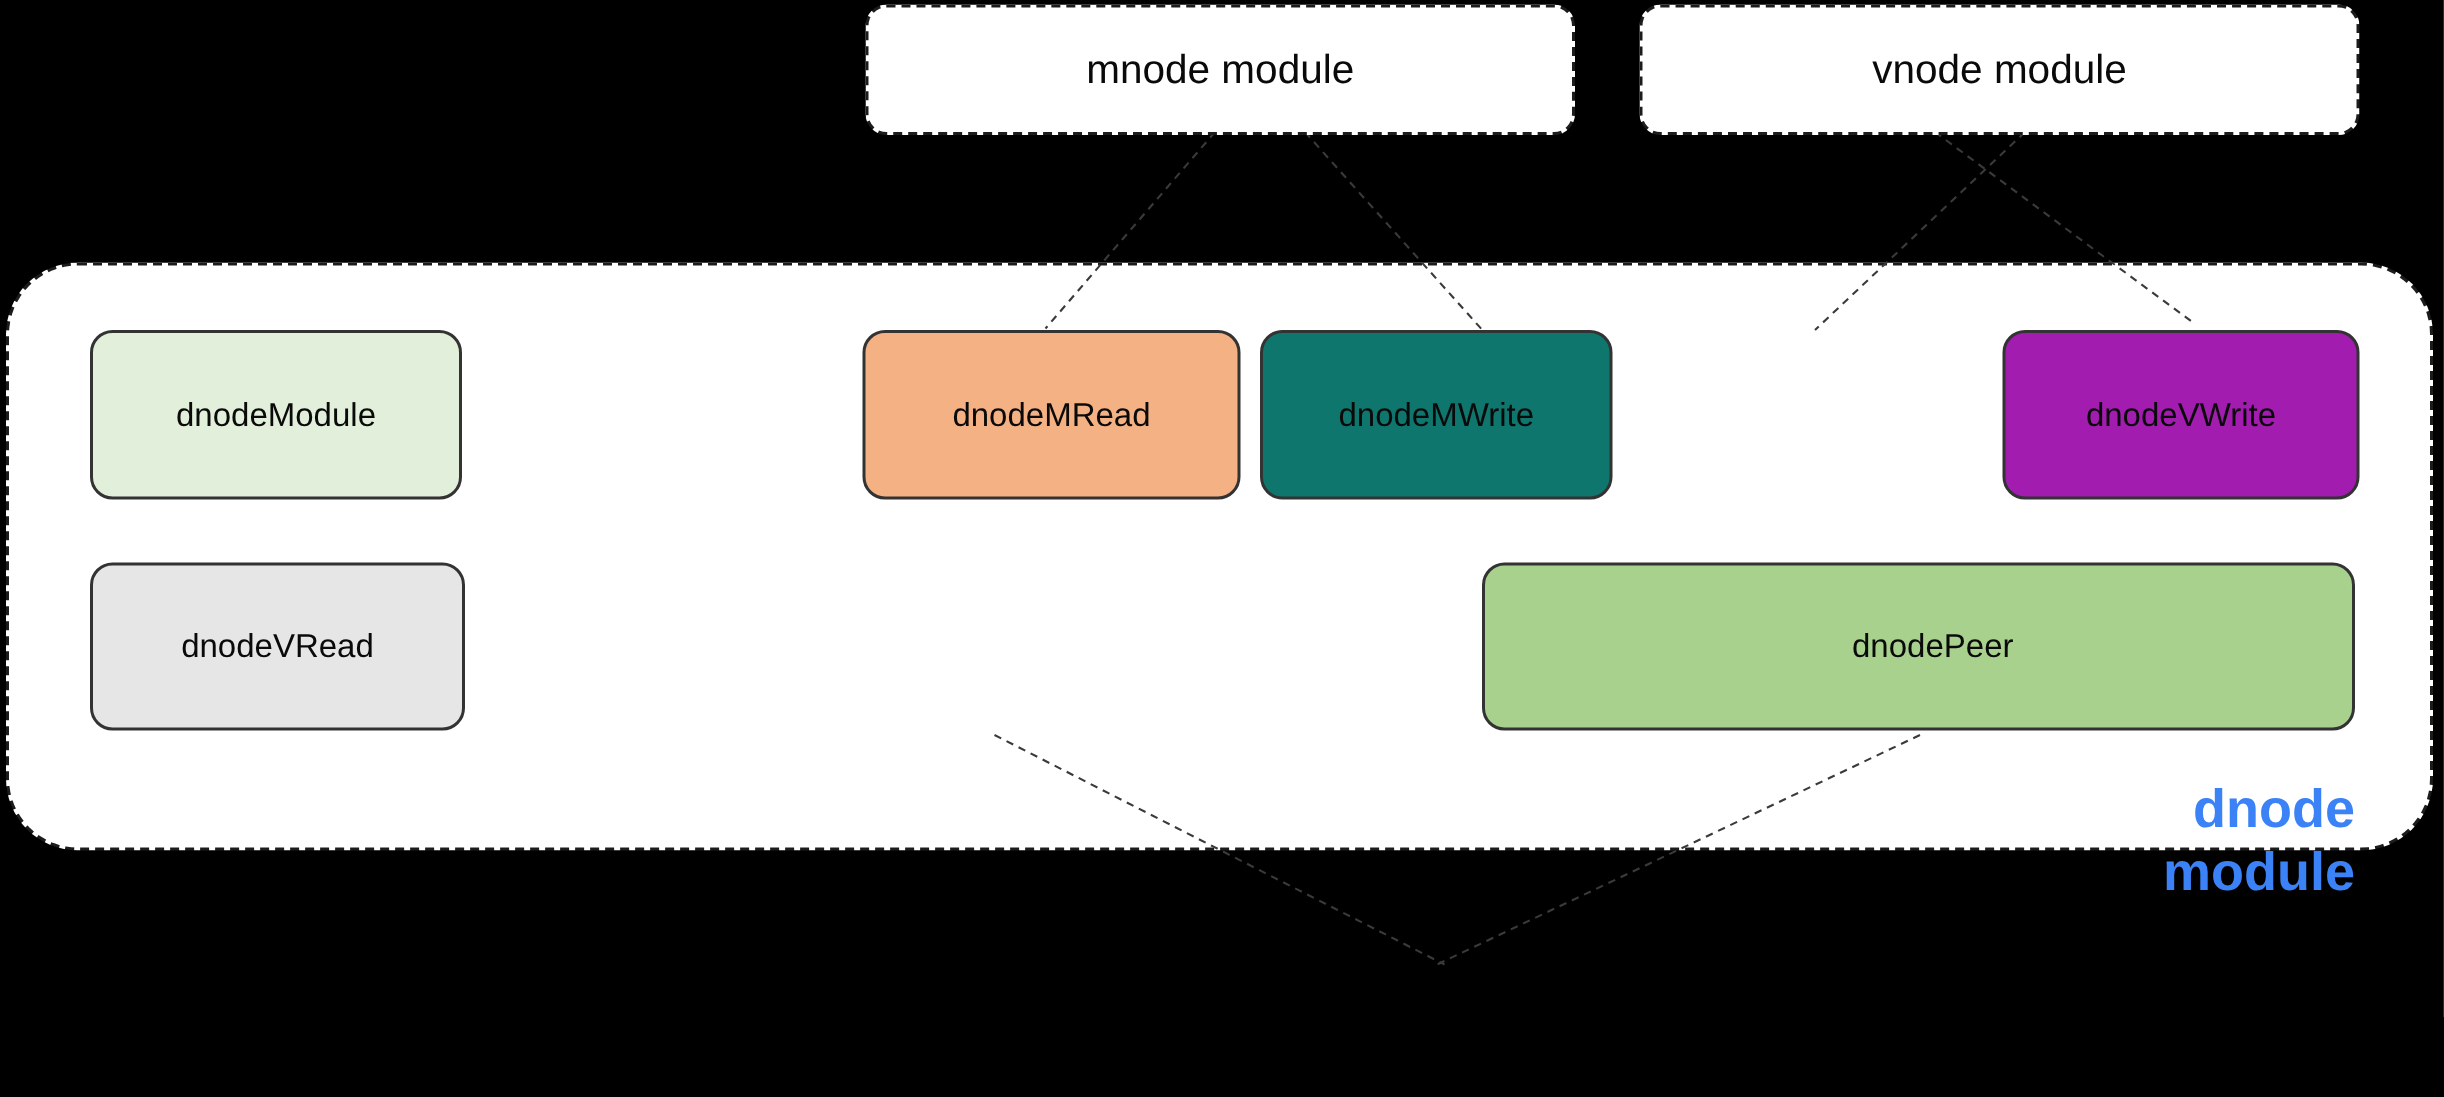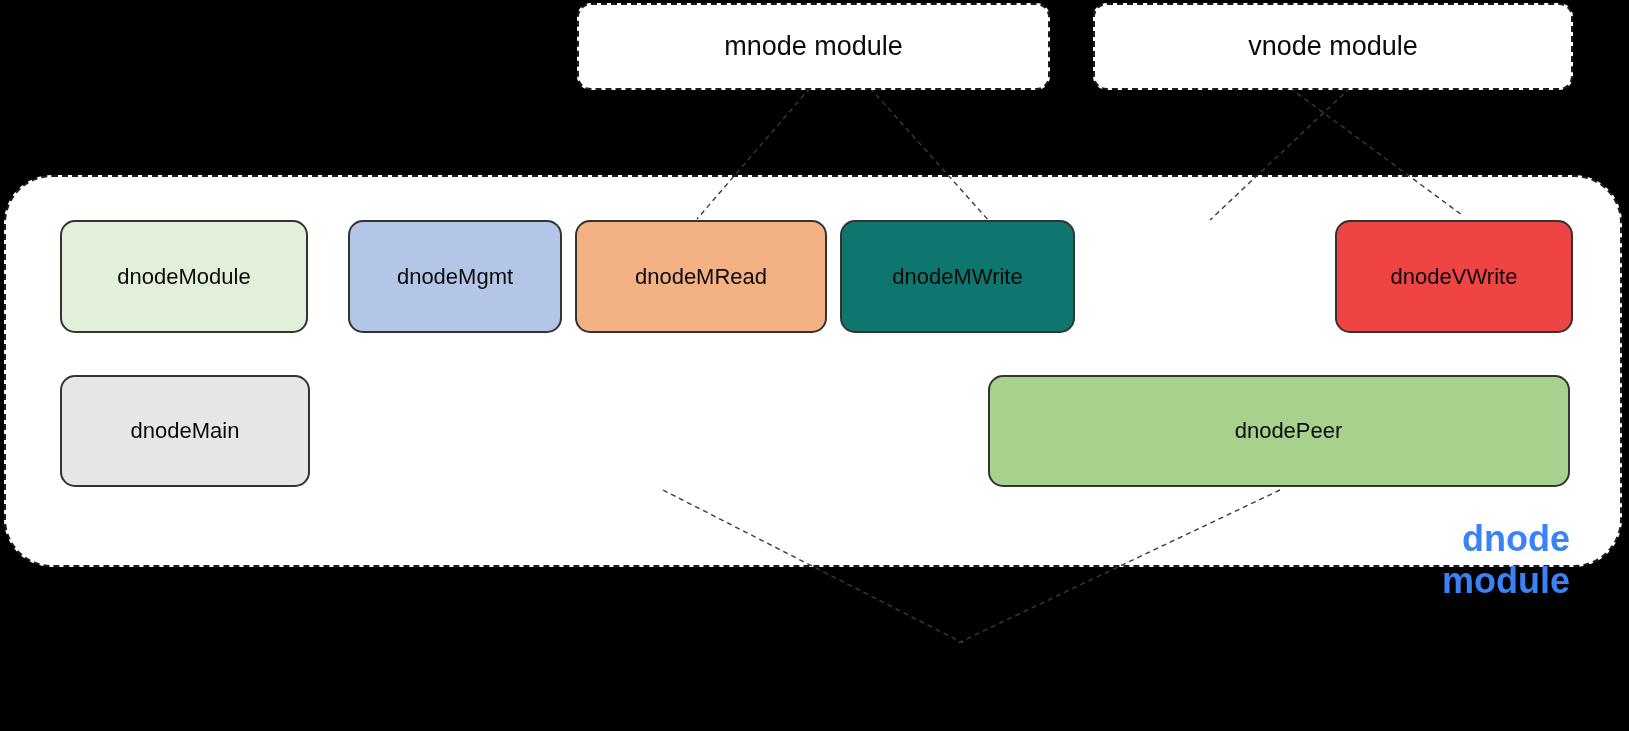--- a/index.html
+++ b/index.html
@@ -70,35 +70,32 @@
       <line x1="1350" y1="88" x2="1210" y2="220"></line>
       <line x1="1290" y1="88" x2="1462" y2="215"></line>
       <line x1="663" y1="490" x2="963" y2="643"></line>
       <line x1="1280" y1="490" x2="958" y2="643"></line>
     </g>
   </svg>
 
   <div class="node-box r1 b-module" style="background-color: rgb(226, 239, 218);">
     <span>dnodeModule</span>
   </div>
-  <div class="node-box r1 b-mgmt" style="background-color: rgb(180, 198, 231);">
-    <span>dnodeMgmt</span>
-  </div>
   <div class="node-box r1 b-mread" style="background-color: rgb(244, 177, 131);">
     <span>dnodeMRead</span>
   </div>
   <div class="node-box r1 b-mwrite" style="background-color: #0f766e;">
     <span>dnodeMWrite</span>
   </div>
-  <div class="node-box r1 b-vwrite" style="background-color: #ef4444;">
+  <div class="node-box r1 b-vwrite" style="background-color: #a21caf;">
     <span>dnodeVWrite</span>
   </div>
 
   <div class="node-box r2 b-main" style="background-color: rgb(231, 230, 230);">
-    <span>dnodeMain</span>
+    <span>dnodeVRead</span>
   </div>
   <div class="node-box r2 b-peer" style="background-color: rgb(169, 209, 142); padding-left: 19px;">
     <span>dnodePeer</span>
   </div>
 
   <div class="dnode-label">dnode module</div>
 
 
 </div>
 

